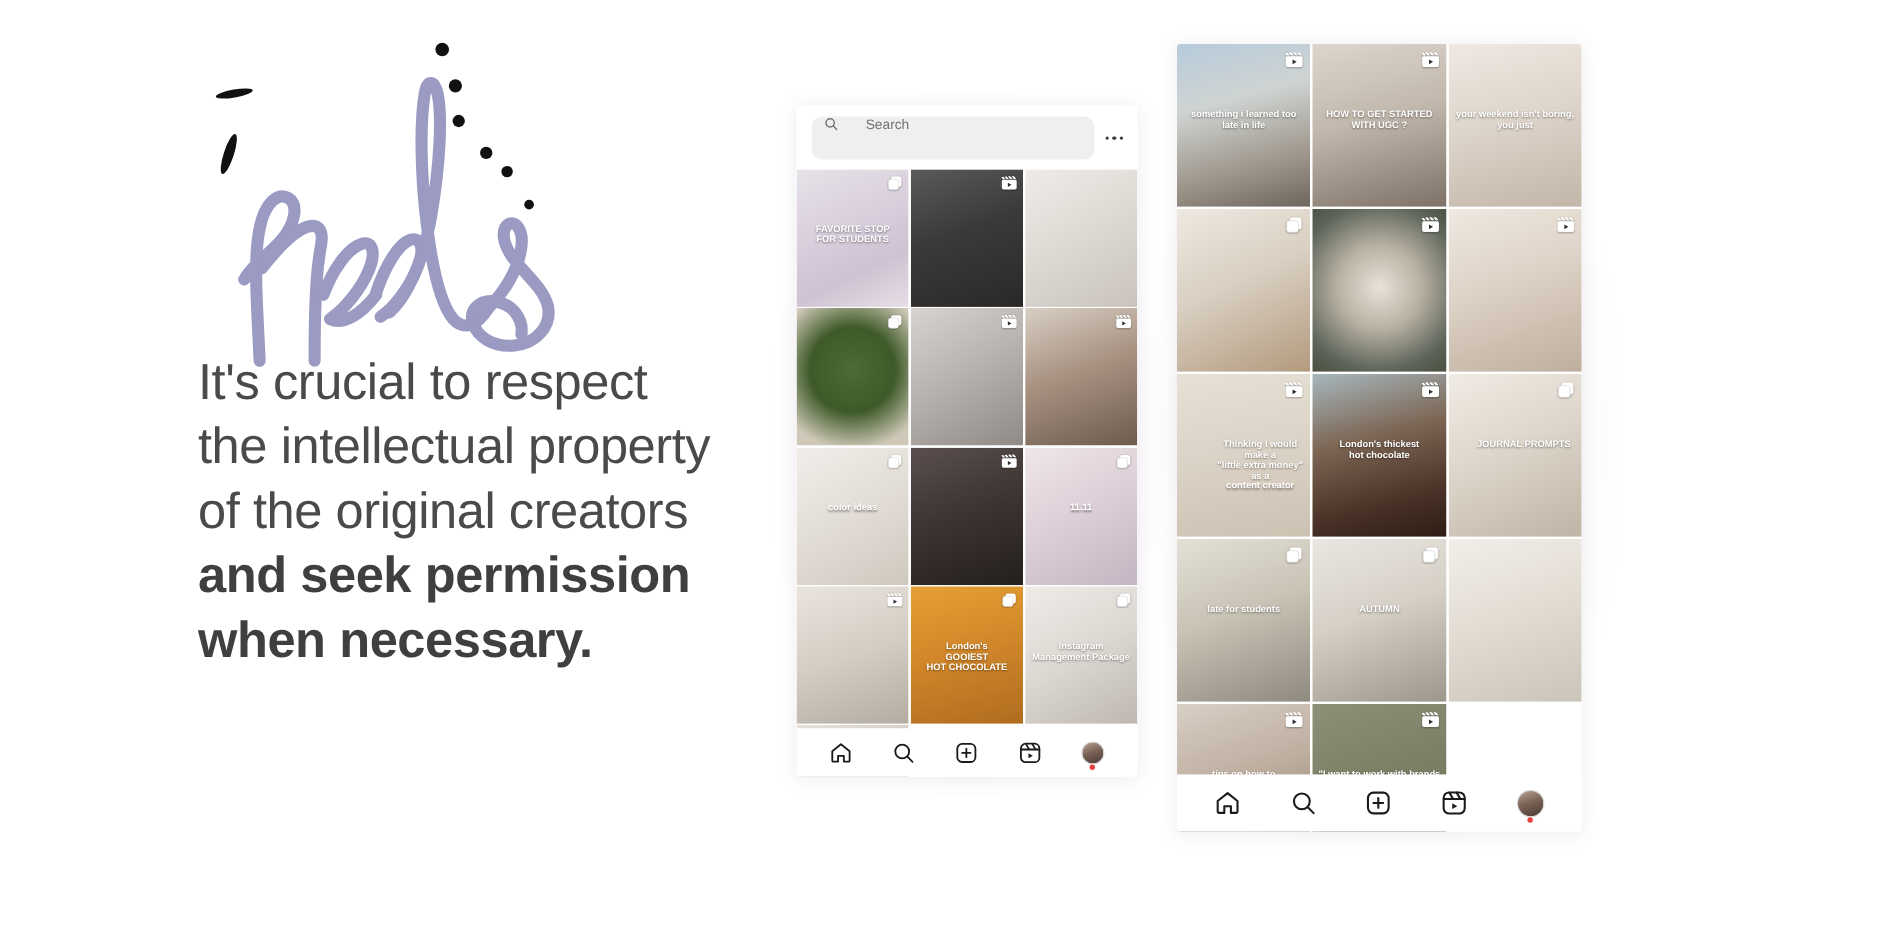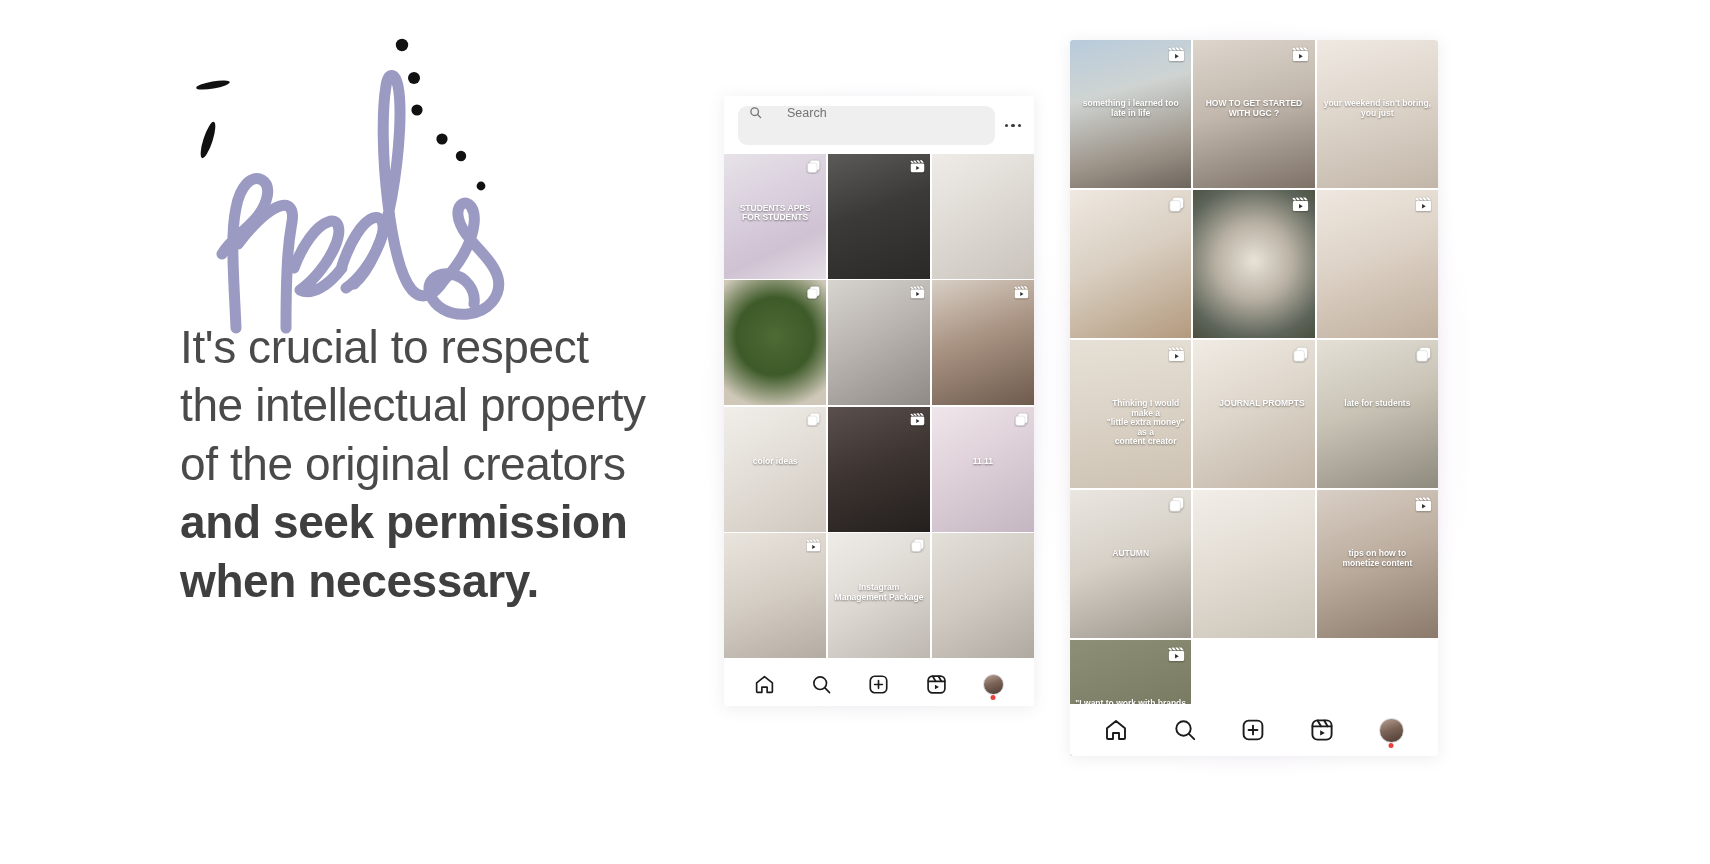--- a/index.html
+++ b/index.html
@@ -157,21 +157,21 @@
       <div class="ig-dots">
           <i></i>
           <i></i>
           <i></i>
         </div>
     </div>
 
     <div class="ig-grid" id="grid-a">
         <div class="tile r43">
           <div class="art" style="background: linear-gradient(155deg, rgb(231, 226, 232) 0%, rgb(217, 207, 221) 40%, rgb(207, 194, 211) 70%, rgb(230, 223, 230) 100%);"></div>
-          <div class="cap" style="font-size: 8.5px; top: 40%; font-weight: 700; white-space: pre-line;">STUDENTS APPS
+          <div class="cap" style="font-size: 8.5px; top: 40%; font-weight: 700; white-space: pre-line;">FAVORITE STOP
 FOR STUDENTS</div>
           <div class="badge "><svg viewBox="0 0 24 24" width="15" height="15">
     <g filter="drop-shadow(0 1px 1.5px rgba(0,0,0,.32))">
       <rect x="6.5" y="2.5" width="15" height="15" rx="3.6" fill="#ffffff"></rect>
       <rect x="2.5" y="6.5" width="15" height="15" rx="3.6" fill="#ffffff" stroke="#d6d6d6" stroke-width="0.9"></rect>
     </g>
   </svg></div>
         </div>
         <div class="tile r43">
           <div class="art" style="background: linear-gradient(160deg, rgb(92, 90, 88) 0%, rgb(60, 58, 56) 45%, rgb(43, 41, 40) 100%);"></div>
@@ -246,20 +246,32 @@
   </svg></div>
         </div>
         <div class="tile r43">
           <div class="art" style="background: linear-gradient(160deg, rgb(233, 228, 221) 0%, rgb(212, 205, 196) 50%, rgb(180, 172, 162) 100%);"></div>
           <div class="badge "><svg viewBox="0 0 24 24" width="15" height="15">
     <g fill="#ffffff" filter="drop-shadow(0 1px 1.5px rgba(0,0,0,.35))">
       <path d="M3.2 7.2h17.6a2 2 0 0 1 2 2v9.4a2.6 2.6 0 0 1-2.6 2.6H3.8A2.6 2.6 0 0 1 1.2 18.6V9.2a2 2 0 0 1 2-2z"></path>
       <path d="M3.1 2.6l3.2 3.6H2.9L.4 3.3zM8.2 2.2l3.2 3.9H7.8L4.9 2.6zM13.6 2l3.3 4h-3.7l-3-3.9zM19 2l3.2 4h-3.6l-3.1-4z"></path>
     </g>
     <path d="M10 11.3v6.2l5.2-3.1z" fill="#2f2f2f"></path>
+  </svg></div>
+        </div>
+        <div class="tile r43">
+          <div class="art" style="background: linear-gradient(165deg, rgb(230, 160, 52) 0%, rgb(210, 136, 42) 45%, rgb(176, 108, 31) 100%);"></div>
+          <div class="cap" style="font-size: 8.5px; top: 40%; font-weight: 700; white-space: pre-line;">London's
+GOOIEST
+HOT CHOCOLATE</div>
+          <div class="badge "><svg viewBox="0 0 24 24" width="15" height="15">
+    <g filter="drop-shadow(0 1px 1.5px rgba(0,0,0,.32))">
+      <rect x="6.5" y="2.5" width="15" height="15" rx="3.6" fill="#ffffff"></rect>
+      <rect x="2.5" y="6.5" width="15" height="15" rx="3.6" fill="#ffffff" stroke="#d6d6d6" stroke-width="0.9"></rect>
+    </g>
   </svg></div>
         </div>
         <div class="tile r43">
           <div class="art" style="background: linear-gradient(150deg, rgb(239, 236, 232) 0%, rgb(220, 215, 209) 50%, rgb(189, 183, 176) 100%);"></div>
           <div class="cap" style="font-size: 8.5px; top: 40%; font-weight: 700; white-space: pre-line;">Instagram Management Package</div>
           <div class="badge "><svg viewBox="0 0 24 24" width="15" height="15">
     <g filter="drop-shadow(0 1px 1.5px rgba(0,0,0,.32))">
       <rect x="6.5" y="2.5" width="15" height="15" rx="3.6" fill="#ffffff"></rect>
       <rect x="2.5" y="6.5" width="15" height="15" rx="3.6" fill="#ffffff" stroke="#d6d6d6" stroke-width="0.9"></rect>
     </g>
@@ -369,20 +381,32 @@
 content creator</div>
           <div class="badge big"><svg viewBox="0 0 24 24" width="17" height="17">
     <g fill="#ffffff" filter="drop-shadow(0 1px 1.5px rgba(0,0,0,.35))">
       <path d="M3.2 7.2h17.6a2 2 0 0 1 2 2v9.4a2.6 2.6 0 0 1-2.6 2.6H3.8A2.6 2.6 0 0 1 1.2 18.6V9.2a2 2 0 0 1 2-2z"></path>
       <path d="M3.1 2.6l3.2 3.6H2.9L.4 3.3zM8.2 2.2l3.2 3.9H7.8L4.9 2.6zM13.6 2l3.3 4h-3.7l-3-3.9zM19 2l3.2 4h-3.6l-3.1-4z"></path>
     </g>
     <path d="M10 11.3v6.2l5.2-3.1z" fill="#2f2f2f"></path>
   </svg></div>
         </div>
         <div class="tile r43">
+          <div class="art" style="background: linear-gradient(165deg, rgb(167, 183, 189) 0%, rgb(124, 101, 83) 40%, rgb(74, 50, 39) 75%, rgb(46, 29, 21) 100%);"></div>
+          <div class="cap" style="font-size: 8.5px; top: 40%; font-weight: 700; white-space: pre-line;">London's thickest
+hot chocolate</div>
+          <div class="badge big"><svg viewBox="0 0 24 24" width="17" height="17">
+    <g fill="#ffffff" filter="drop-shadow(0 1px 1.5px rgba(0,0,0,.35))">
+      <path d="M3.2 7.2h17.6a2 2 0 0 1 2 2v9.4a2.6 2.6 0 0 1-2.6 2.6H3.8A2.6 2.6 0 0 1 1.2 18.6V9.2a2 2 0 0 1 2-2z"></path>
+      <path d="M3.1 2.6l3.2 3.6H2.9L.4 3.3zM8.2 2.2l3.2 3.9H7.8L4.9 2.6zM13.6 2l3.3 4h-3.7l-3-3.9zM19 2l3.2 4h-3.6l-3.1-4z"></path>
+    </g>
+    <path d="M10 11.3v6.2l5.2-3.1z" fill="#2f2f2f"></path>
+  </svg></div>
+        </div>
+        <div class="tile r43">
           <div class="art" style="background: linear-gradient(155deg, rgb(240, 235, 228) 0%, rgb(222, 214, 203) 45%, rgb(192, 180, 165) 100%);"></div>
           <div class="cap" style="font-size: 8.5px; top: 40%; font-weight: 700; white-space: pre-line; margin-left: 16px;">JOURNAL PROMPTS</div>
           <div class="badge big"><svg viewBox="0 0 24 24" width="17" height="17">
     <g filter="drop-shadow(0 1px 1.5px rgba(0,0,0,.32))">
       <rect x="6.5" y="2.5" width="15" height="15" rx="3.6" fill="#ffffff"></rect>
       <rect x="2.5" y="6.5" width="15" height="15" rx="3.6" fill="#ffffff" stroke="#d6d6d6" stroke-width="0.9"></rect>
     </g>
   </svg></div>
         </div>
         <div class="tile r43">

